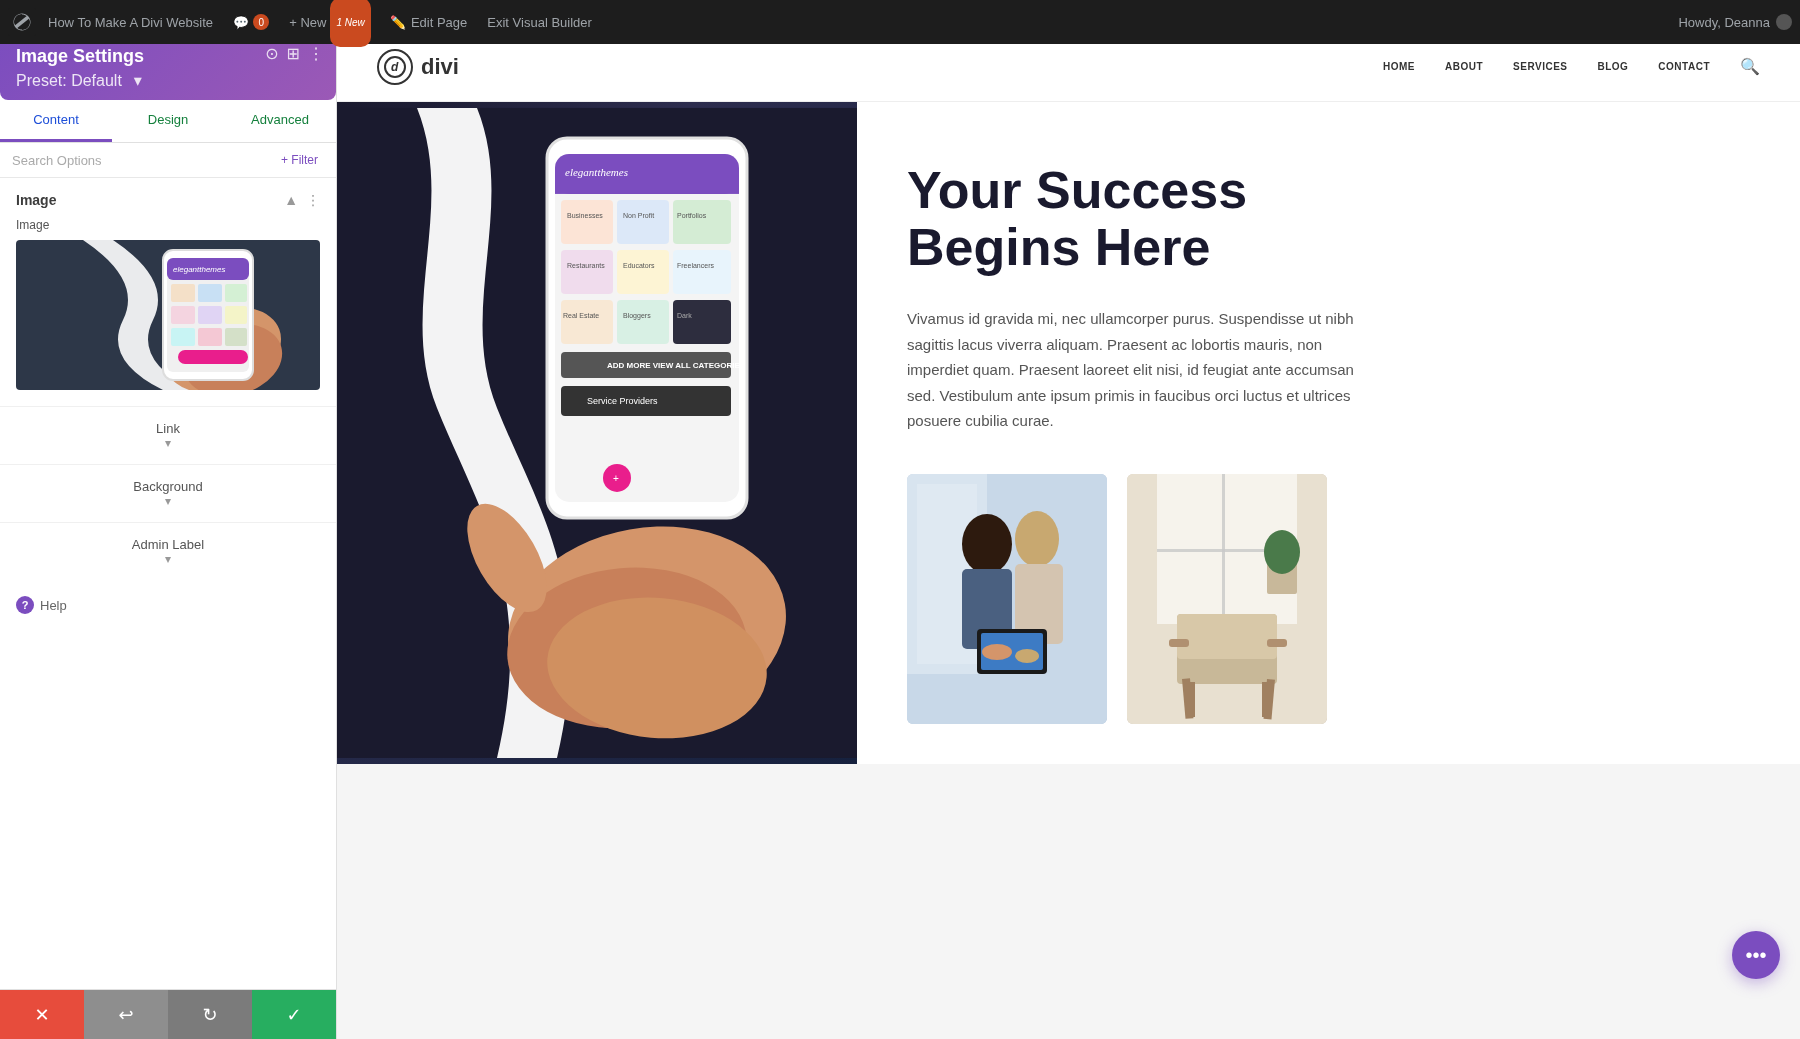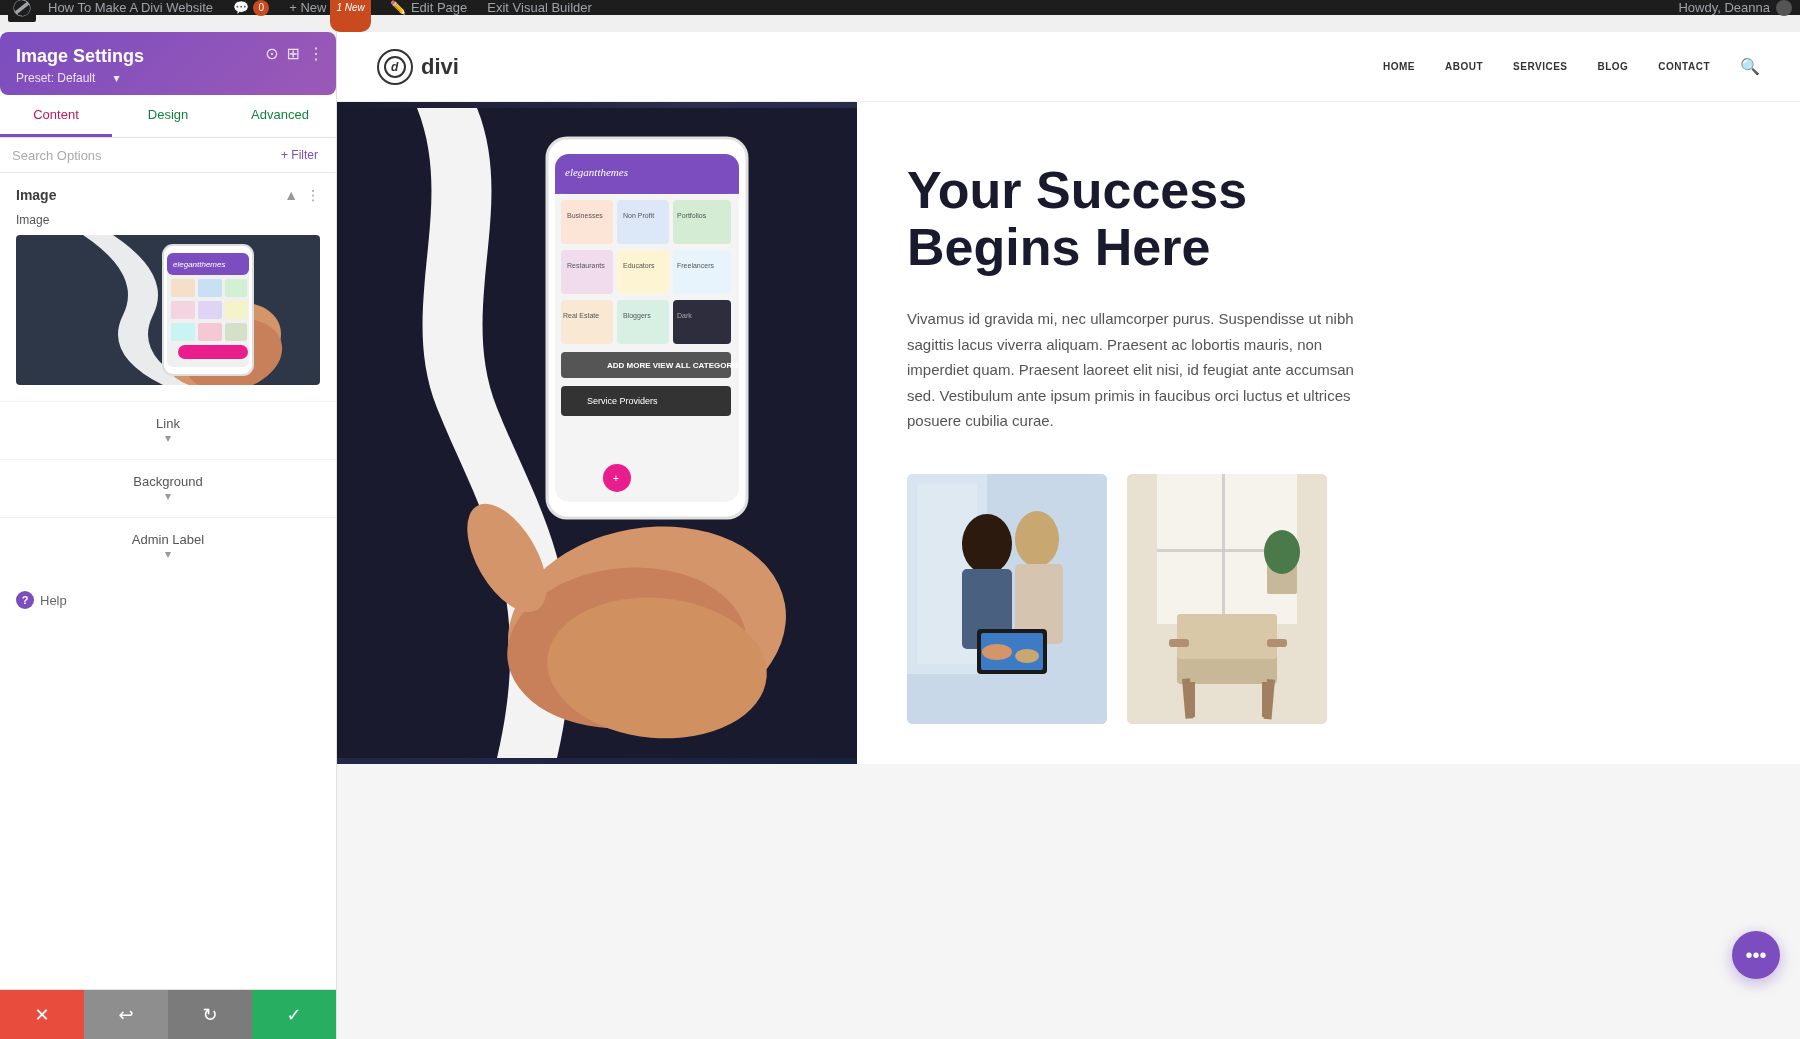--- a/index.html
+++ b/index.html
@@ -1,20 +1,20 @@
 <!DOCTYPE html>
 <html><head>
   <meta charset="utf-8">
   <style>
     * { box-sizing: border-box; margin: 0; padding: 0; }
     body { font-family: -apple-system, BlinkMacSystemFont, 'Segoe UI', sans-serif; background: #f0f0f0; overflow: hidden; }
 
     
     .wp-admin-bar {
-      height: 15px;
+      height: 44px;
       background: #1d1d1d;
       display: flex;
       align-items: center;
       padding: 0 8px;
       gap: 4px;
       position: fixed;
       top: 0; left: 0; right: 0;
       z-index: 1000;
     }
     .wp-admin-bar .wp-logo {
@@ -83,23 +83,23 @@
       padding: 14px 16px 10px;
       position: relative;
       border-radius: 8px;
     }
     .panel-title {
       font-size: 18px;
       font-weight: 600;
       margin-bottom: 4px;
     }
     .panel-preset {
-      font-size: 12px;
+      font-size: 16px;
       opacity: 0.85;
-      display: flex; align-items: center; gap: 18px;
+      display: flex; align-items: center; gap: 12px;
       cursor: pointer;
     }
     .panel-header-icons {
       position: absolute;
       top: 12px; right: 12px;
       display: flex; gap: 8px;
     }
     .panel-header-icons span {
       color: rgba(255,255,255,0.8);
       cursor: pointer;
@@ -115,21 +115,21 @@
       flex: 1;
       padding: 12px 0;
       text-align: center;
       font-size: 13px;
       font-weight: 500;
       cursor: pointer;
       color: #15803d;
       border-bottom: 3px solid transparent;
     }
     .panel-tab.active {
-      color: #be185d;
+      color: #1d4ed8;
       border-bottom: 3px solid #7b4dbf;
     }
 
     
     .search-bar {
       display: flex;
       align-items: center;
       padding: 8px 12px;
       border-bottom: 1px solid #e8e8e8;
       gap: 6px;

